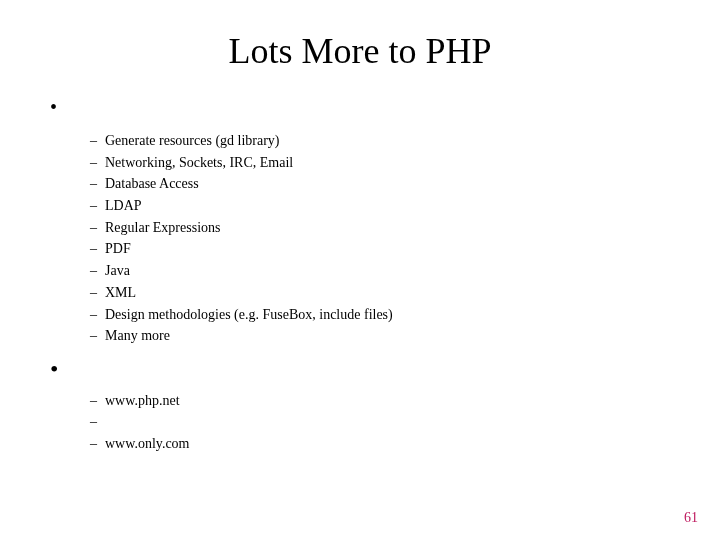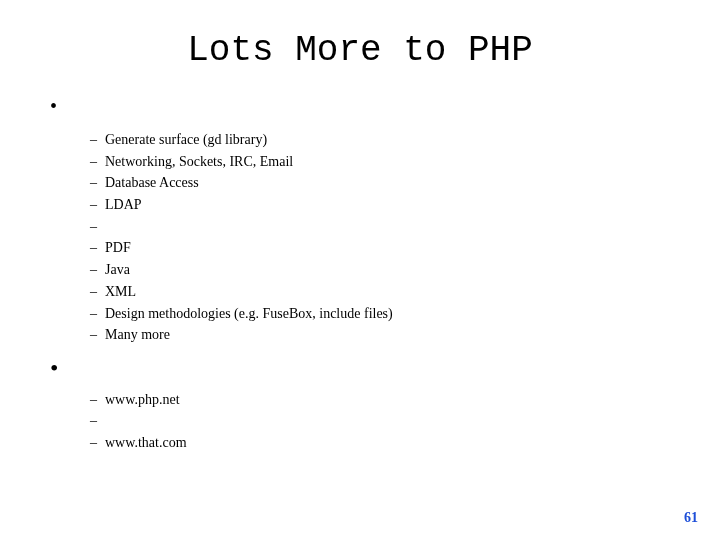--- a/index.html
+++ b/index.html
@@ -23,21 +23,21 @@
       padding: 30px 50px 30px 50px;
       position: relative;
     }
 
     .slide-title {
       text-align: center;
       font-size: 36px;
       font-weight: normal;
       color: #000000;
       margin-bottom: 22px;
-      font-family: Liberation Mono, monospace;
+      font-family: Liberation Serif, serif;
     }
 
     .bullet-main {
       font-size: 17px;
       color: #000000;
       margin-bottom: 10px;
       display: flex;
       align-items: flex-start;
       gap: 6px;
     }
@@ -89,55 +89,55 @@
 
     .bullet-main-large .bullet-text {
       line-height: 1.3;
     }
 
     .page-number {
       position: absolute;
       bottom: 14px;
       right: 22px;
       font-size: 14px;
-      color: #1d4ed8;
+      color: #be185d;
       font-family: Georgia, serif;
-      font-weight: bold;
     }
   </style>
 </head>
 <body>
 
 <div class="slide">
 
   <h1 class="slide-title">Lots More to PHP</h1>
 
   <div class="bullet-main">
     <span class="bullet-dot">•</span>
   </div>
 
   <div class="sub-list">
     <div class="sub-item">
       <span class="dash">–</span>
-      <span>Generate surface (gd library)</span>
+      <span>Generate resources (gd library)</span>
     </div>
     <div class="sub-item">
       <span class="dash">–</span>
       <span>Networking, Sockets, IRC, Email</span>
     </div>
     <div class="sub-item">
       <span class="dash">–</span>
       <span>Database Access</span>
     </div>
     <div class="sub-item">
       <span class="dash">–</span>
       <span>LDAP</span>
     </div>
     <div class="sub-item">
       <span class="dash">–</span>
+      <span>Regular Expressions</span>
     </div>
     <div class="sub-item">
       <span class="dash">–</span>
       <span>PDF</span>
     </div>
     <div class="sub-item">
       <span class="dash">–</span>
       <span>Java</span>
     </div>
     <div class="sub-item">
@@ -161,19 +161,19 @@
   <div class="sub-list">
     <div class="sub-item">
       <span class="dash">–</span>
       <span>www.php.net</span>
     </div>
     <div class="sub-item">
       <span class="dash">–</span>
     </div>
     <div class="sub-item">
       <span class="dash">–</span>
-      <span>www.that.com</span>
+      <span>www.only.com</span>
     </div>
   </div>
 
   <div class="page-number">61</div>
 
 </div>
 
 </body></html>

